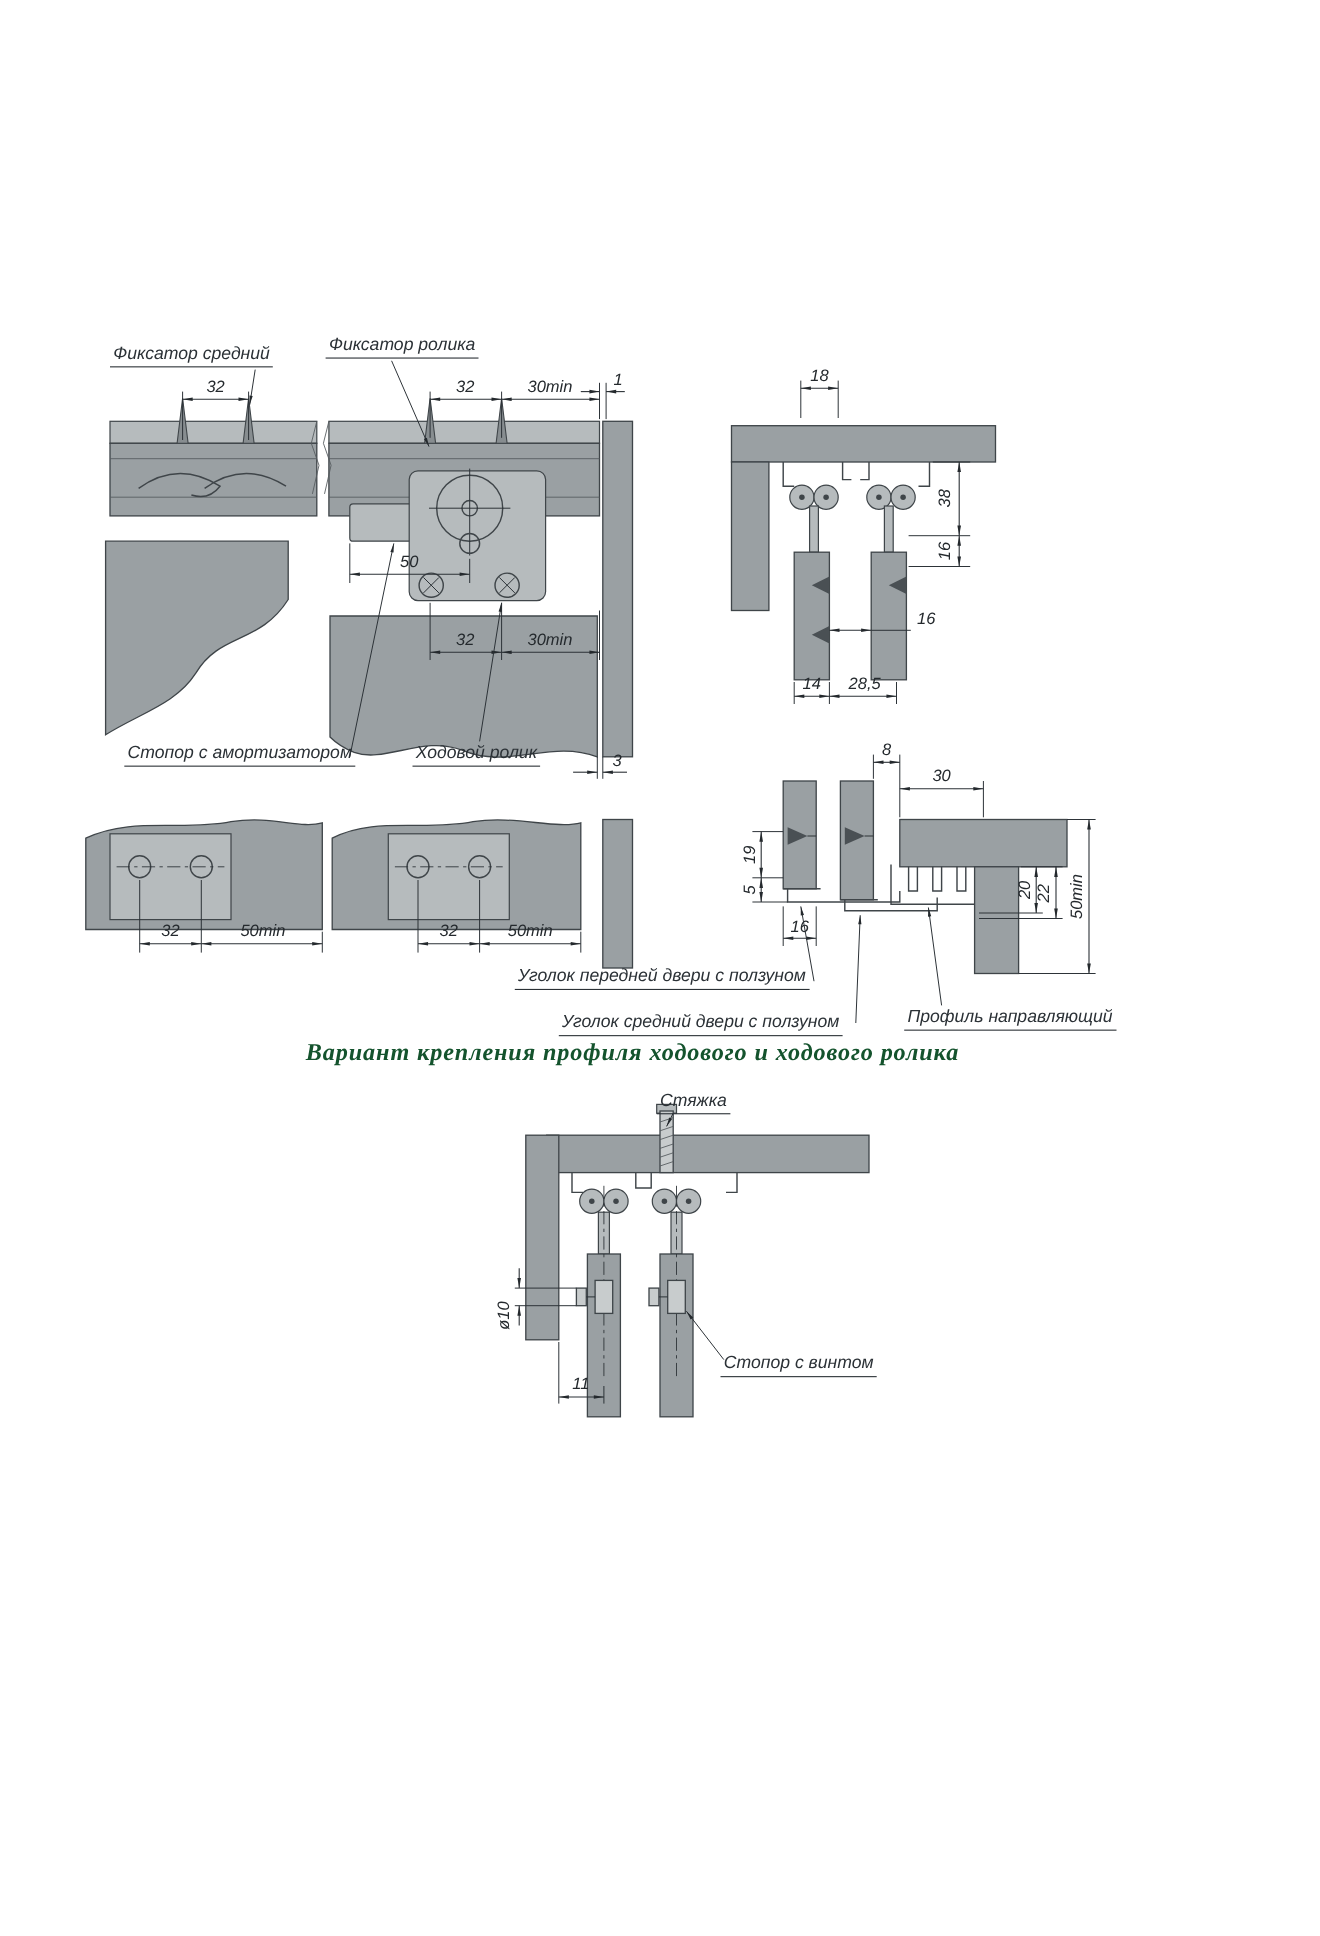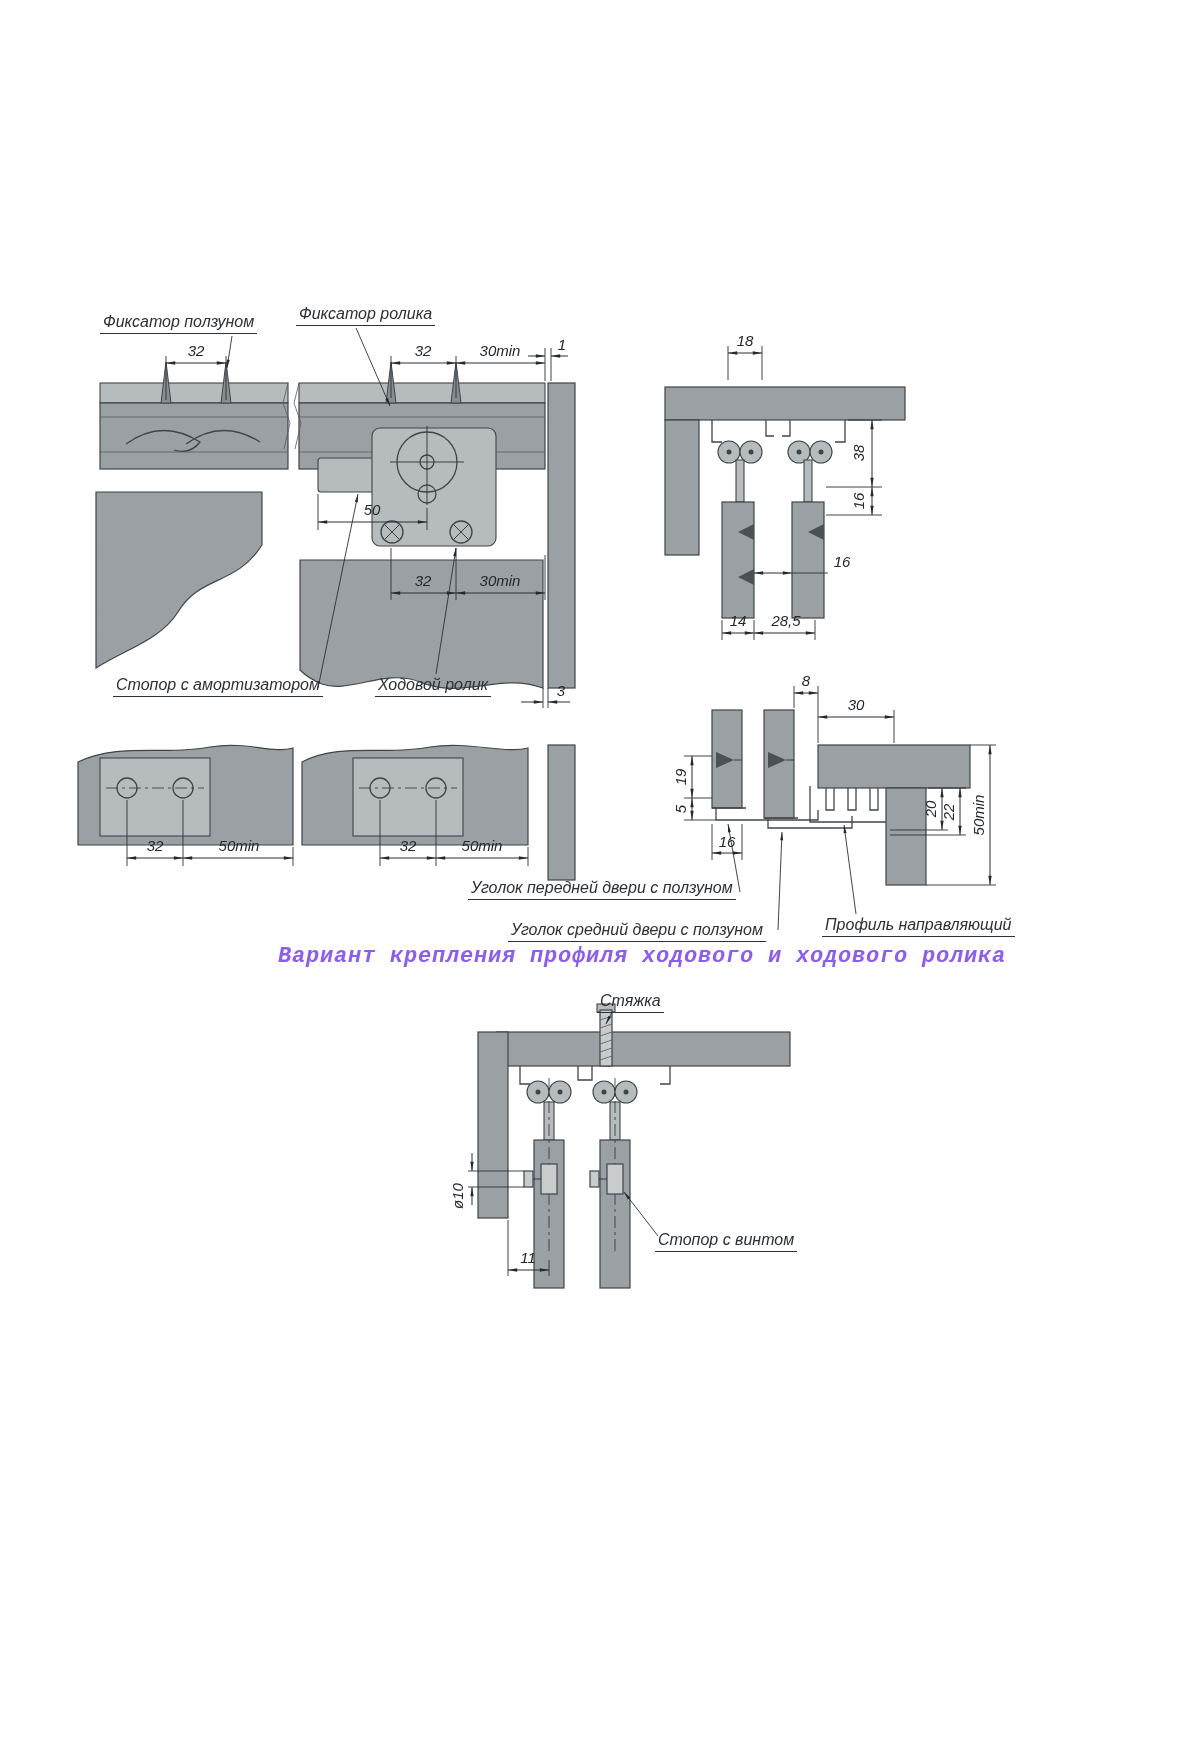--- a/index.html
+++ b/index.html
@@ -16,22 +16,22 @@
     font-variant:small-caps; font-size:21px; font-weight:bold;
     letter-spacing:.4px; color:var(--accent, #2d9c8c);
     font-family:"Liberation Sans", sans-serif;
   }
   .lbl {
     position:absolute; font-style:italic; font-size:16px; color:#2b3136;
     border-bottom:1.5px solid #2b3136; padding:0 3px 2px 3px; white-space:nowrap;
     font-family:"Liberation Sans", sans-serif;
   }
   .subtitle {
-    position:absolute; font-family:Liberation Mono, monospace;
-    font-style:italic; font-weight:bold; font-size:22px; color:#8b5cf6;
+    position:absolute; font-family:Liberation Serif, serif;
+    font-style:italic; font-weight:bold; font-size:22px; color:#14532d;
     letter-spacing:.8px; white-space:nowrap;
   }
 
   
   .g1 { fill:#9aa0a3; stroke:#3f4549; stroke-width:1.2; }
   .g2 { fill:#b6bbbd; stroke:#3f4549; stroke-width:1.1; }
   .g3 { fill:#878d90; stroke:#3f4549; stroke-width:1; }
   .ol { fill:none; stroke:#3f4549; stroke-width:1.3; }
   .olf { fill:#c8cccd; stroke:#3f4549; stroke-width:1.2; }
   .thin { stroke:#565c60; stroke-width:.8; fill:none; }
@@ -346,21 +346,21 @@
         <line class="xl" x1="549" y1="1260" x2="549" y2="1276"></line>
         <line class="dl" x1="508" y1="1270" x2="549" y2="1270" marker-start="url(#arr)" marker-end="url(#arr)"></line>
         <text class="dim" x="528" y="1263" text-anchor="middle">11</text>
       </g>
 
       <line class="xl" x1="612" y1="1012" x2="606" y2="1024" marker-end="url(#arr)"></line>
       <line class="xl" x1="658" y1="1236" x2="624" y2="1192" marker-end="url(#arr)"></line>
     </g>
   </svg>
 
-  <div class="lbl" style="left:100px; top:313px">Фиксатор ползуном</div>
+  <div class="lbl" style="left:100px; top:313px">Фиксатор средний</div>
   <div class="lbl" style="left:296px; top:305px">Фиксатор ролика</div>
   <div class="lbl" style="left:113px; top:676px">Стопор с амортизатором</div>
   <div class="lbl" style="left:375px; top:676px">Ходовой ролик</div>
   <div class="lbl" style="left:468px; top:879px">Уголок передней двери с ползуном</div>
   <div class="lbl" style="left:508px; top:921px">Уголок средний двери с ползуном</div>
   <div class="lbl" style="left:822px; top:916px">Профиль направляющий</div>
   <div class="lbl" style="left:597px; top:992px">Стяжка</div>
   <div class="lbl" style="left:655px; top:1231px">Стопор с винтом</div>
 
   <div class="subtitle" style="left:278px; top:944px">Вариант крепления профиля ходового и ходового ролика</div>

